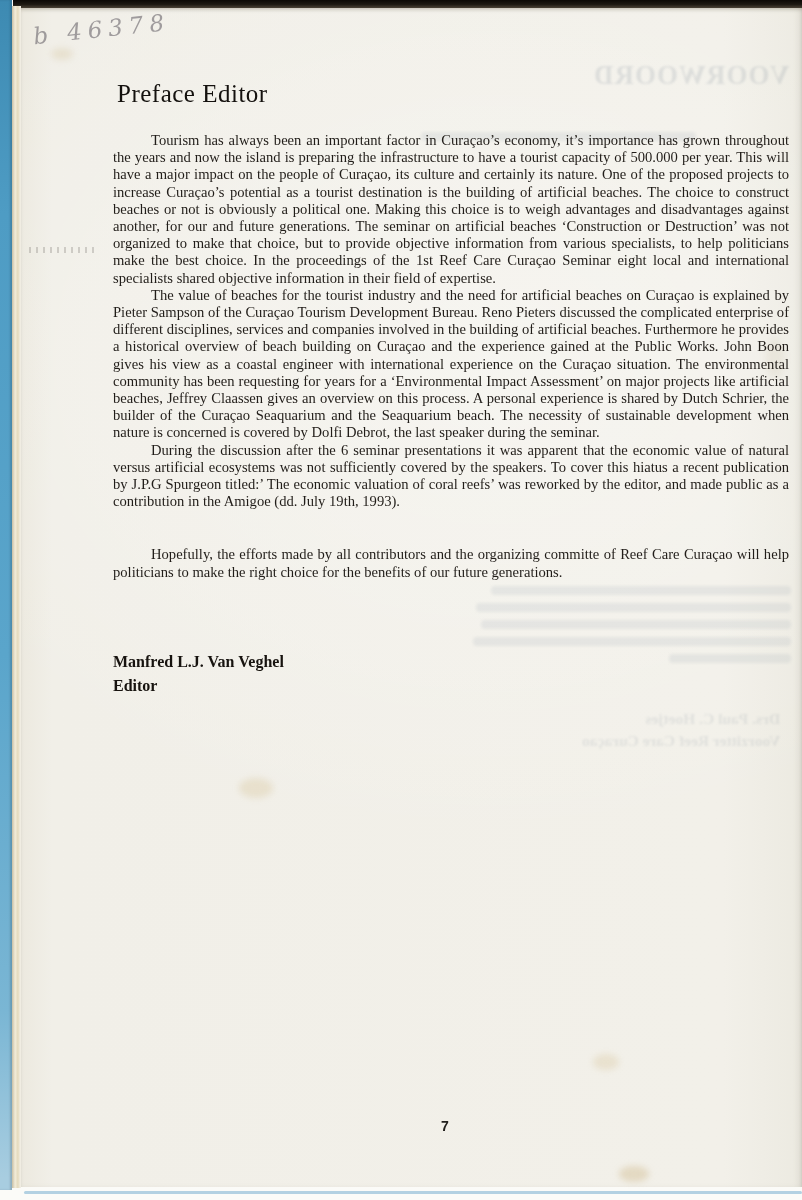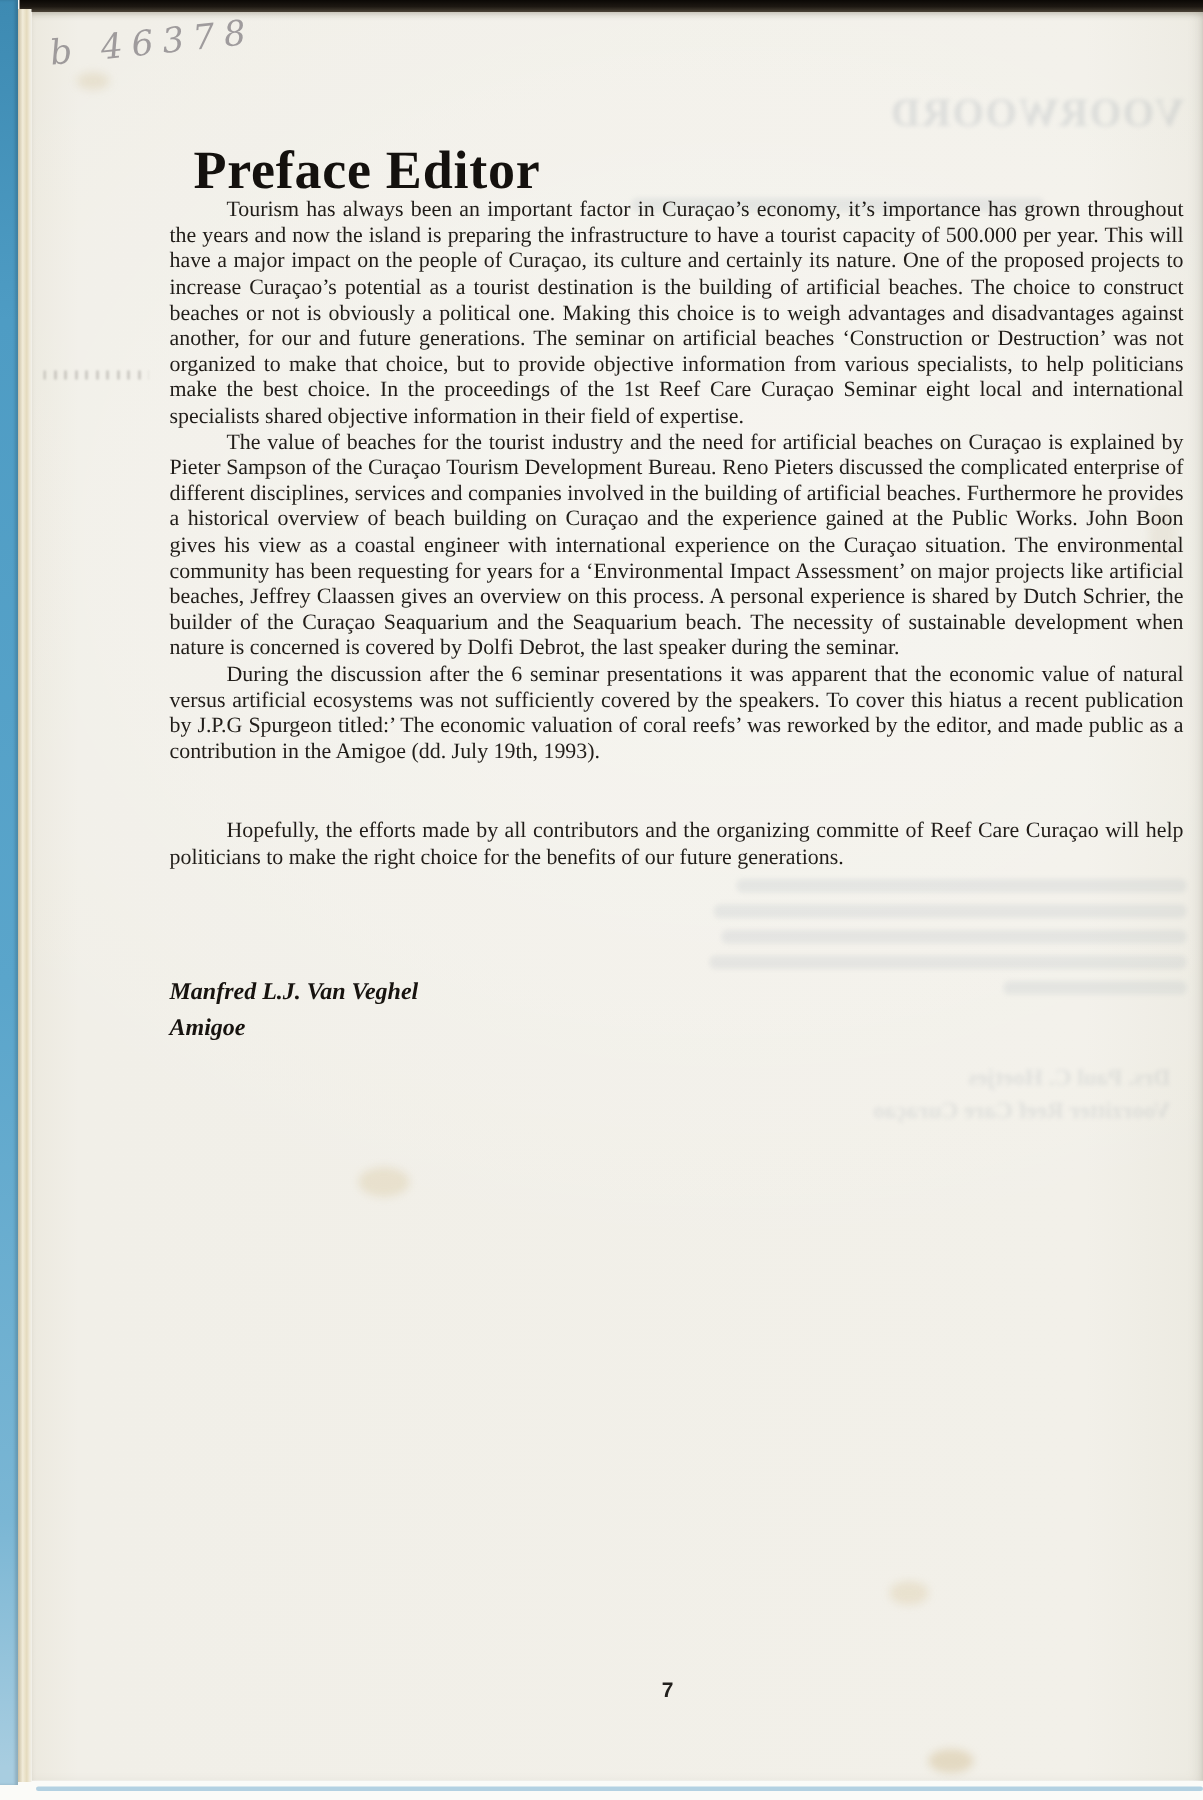--- a/index.html
+++ b/index.html
@@ -71,23 +71,23 @@
     width: 70px; height: 6px;
     background: repeating-linear-gradient(90deg,
       rgba(95,90,85,0.45) 0 2px, rgba(95,90,85,0) 2px 7px);
     filter: blur(0.6px);
     opacity: 0.55;
   }
 
   .title {
     position: absolute;
     left: 96px; top: 72px;
-    margin: 12px;
-    font-size: 36px;
-    font-weight: bold;
+    margin: 0;
+    font-size: 25px;
+    font-weight: normal;
     letter-spacing: 0.5px;
     color: #14110e;
   }
 
   .body-text {
     position: absolute;
     left: 92px; top: 124px;
     width: 676px;
     font-size: 14.6px;
     line-height: 17.2px;
@@ -100,21 +100,20 @@
   }
   .body-text p.gap-before { margin-top: 36px; }
 
   .signature {
     position: absolute;
     left: 92px; top: 642px;
     font-size: 16px;
     line-height: 24px;
     font-weight: bold;
     color: #17130f;
-    font-style: italic;
   }
 
   .page-number {
     position: absolute;
     left: 404px; top: 1110px;
     width: 40px;
     text-align: center;
     font-family: "Liberation Sans", sans-serif;
     font-weight: bold;
     font-size: 14px;
@@ -203,20 +202,20 @@
 
     <div class="body-text">
       <p>Tourism has always been an important factor in Curaçao’s economy, it’s importance has grown throughout the years and now the island is preparing the infrastructure to have a tourist capacity of 500.000 per year. This will have a major impact on the people of Curaçao, its culture and certainly its nature. One of the proposed projects to increase Curaçao’s potential as a tourist destination is the building of artificial beaches. The choice to construct beaches or not is obviously a political one. Making this choice is to weigh advantages and disadvantages against another, for our and future generations. The seminar on artificial beaches ‘Construction or Destruction’ was not organized to make that choice, but to provide objective information from various specialists, to help politicians make the best choice. In the proceedings of the 1st Reef Care Curaçao Seminar eight local and international specialists shared objective information in their field of expertise.</p>
       <p>The value of beaches for the tourist industry and the need for artificial beaches on Curaçao is explained by Pieter Sampson of the Curaçao Tourism Development Bureau. Reno Pieters discussed the complicated enterprise of different disciplines, services and companies involved in the building of artificial beaches. Furthermore he provides a historical overview of beach building on Curaçao and the experience gained at the Public Works. John Boon gives his view as a coastal engineer with international experience on the Curaçao situation. The environmental community has been requesting for years for a ‘Environmental Impact Assessment’ on major projects like artificial beaches, Jeffrey Claassen gives an overview on this process. A personal experience is shared by Dutch Schrier, the builder of the Curaçao Seaquarium and the Seaquarium beach. The necessity of sustainable development when nature is concerned is covered by Dolfi Debrot, the last speaker during the seminar.</p>
       <p>During the discussion after the 6 seminar presentations it was apparent that the economic value of natural versus artificial ecosystems was not sufficiently covered by the speakers. To cover this hiatus a recent publication by J.P.G Spurgeon titled:’ The economic valuation of coral reefs’ was reworked by the editor, and made public as a contribution in the Amigoe (dd. July 19th, 1993).</p>
       <p class="gap-before">Hopefully, the efforts made by all contributors and the organizing committe of Reef Care Curaçao will help politicians to make the right choice for the benefits of our future generations.</p>
     </div>
 
     <div class="signature">
       <div>Manfred L.J. Van Veghel</div>
-      <div>Amigoe</div>
+      <div>Editor</div>
     </div>
 
     <div class="page-number">7</div>
   </div>
 
   <div class="edge-bottom-line"></div>
 </div>
 
 </body></html>

